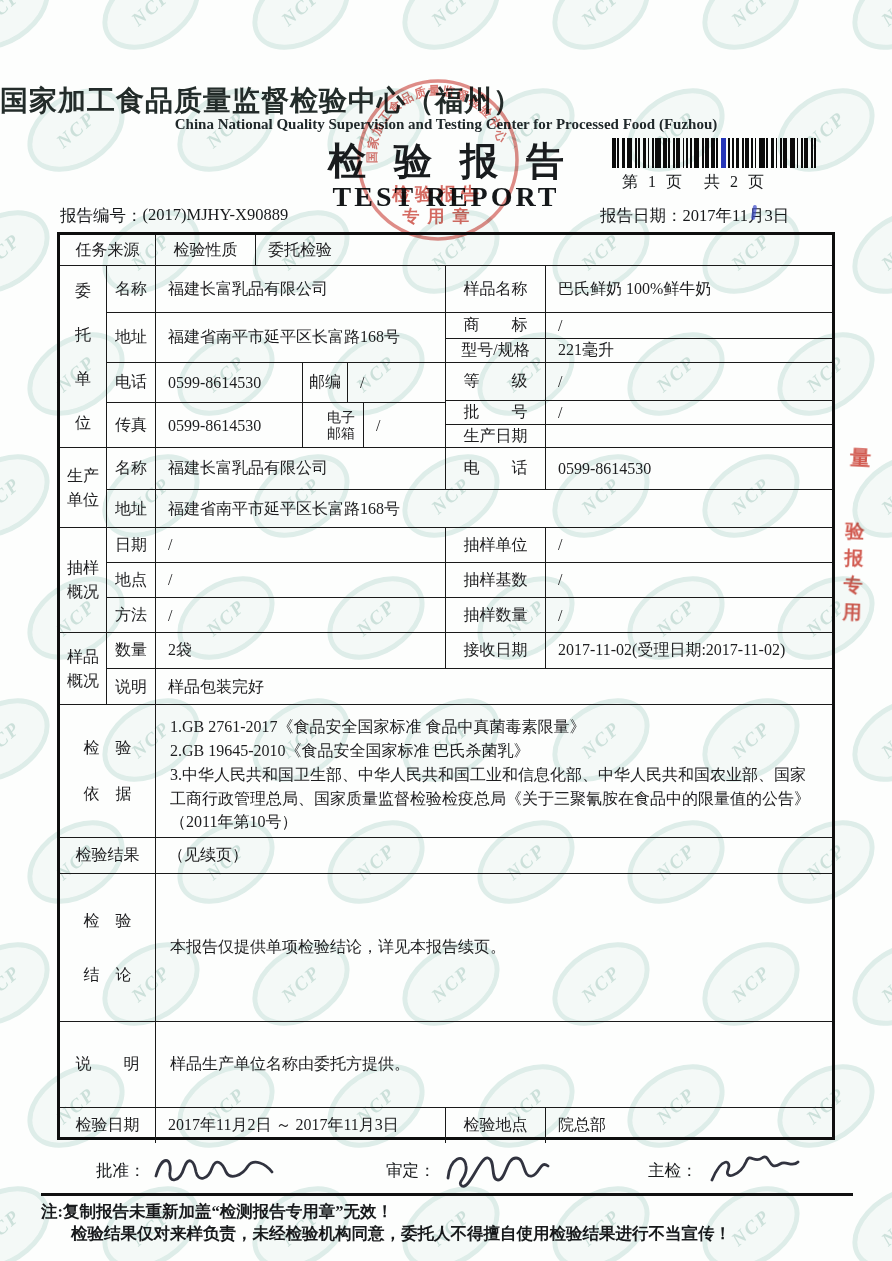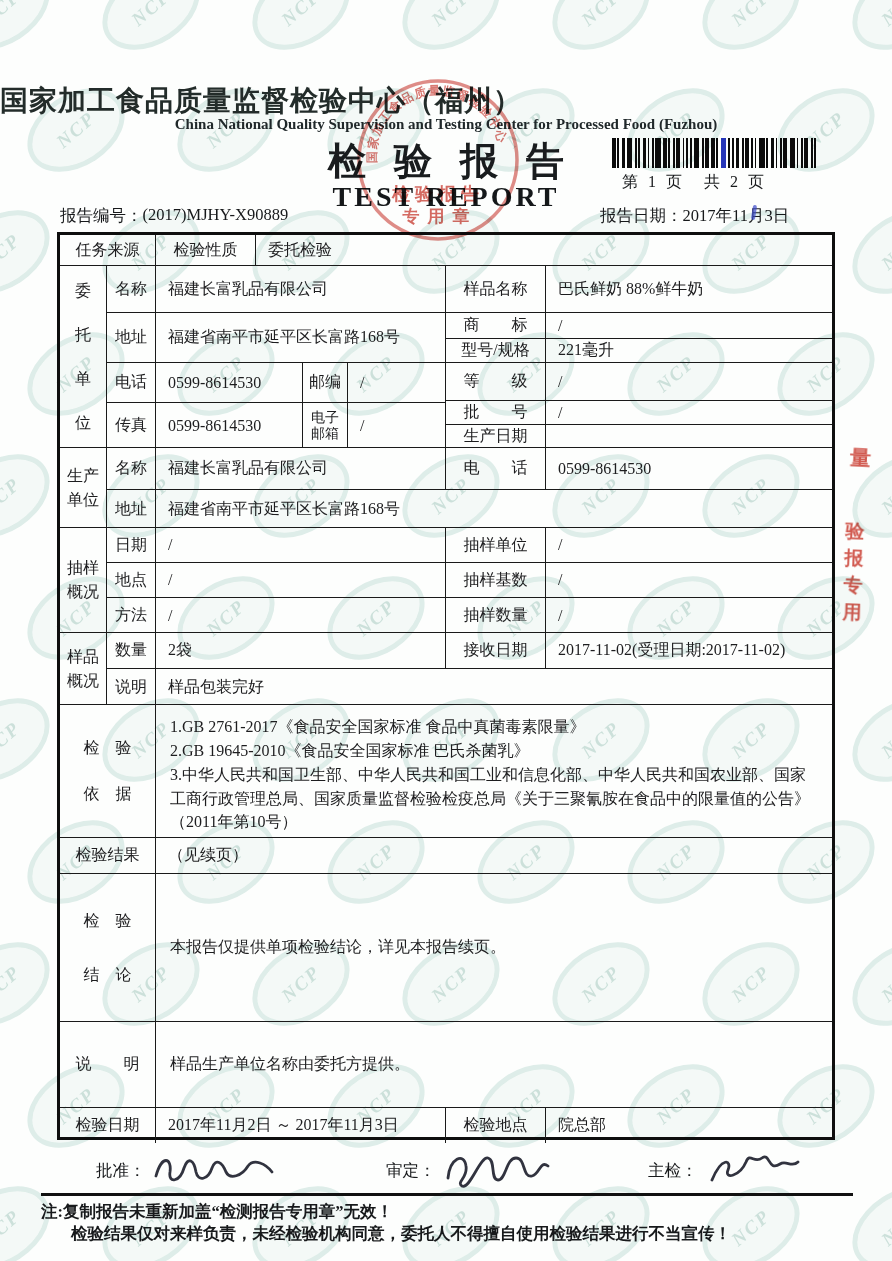--- a/index.html
+++ b/index.html
@@ -57,21 +57,21 @@
   .cRL{width:100px;flex:none;}
   .cFX{flex:1;}
   .cstack{display:flex;flex-direction:column;box-sizing:border-box;}
   .srow{display:flex;border-bottom:1.6px solid #1a1a1a;box-sizing:border-box;flex:none;}
   .srow.nb{border-bottom:none;}
   .pre{white-space:pre-line;text-align:center;}
   .g4{line-height:44px;}
   .g2{line-height:24px;}
   .g2w{line-height:46px;}
   .g2c{line-height:54px;}
-  .sm{font-size:14px;line-height:16px;}
+  .sm{font-size:14px;line-height:16px;margin-left:16px;}
   .w147{width:147px;flex:none;}
   .w45{width:45px;flex:none;}
   .basis-content{padding:10px 16px 0 14px;line-height:1.45;box-sizing:border-box;}
   .basis-content div{margin-bottom:1px;}
   
   .sig-row{top:1146px;left:0;width:100%;height:52px;}
   .sig-group{position:absolute;display:flex;align-items:flex-start;}
   .sig-label{font-size:16.5px;padding-top:14px;color:#17191b;}
   .sig-svg{margin-left:4px;}
   .sig-svg path{stroke:#20222f;stroke-width:2.8;fill:none;stroke-linecap:round;stroke-linejoin:round;opacity:.92;}
@@ -451,21 +451,21 @@
           <div class="cell cB">传真</div>
           <div class="cell w147 val">0599-8614530</div>
           <div class="cell w45 pre sm">电子
 邮箱</div>
           <div class="cell cFX val nr">/</div>
         </div>
       </div>
       <div class="cstack cFX">
         <div class="srow" style="height:47px">
           <div class="cell cRL">样品名称</div>
-          <div class="cell cFX val nr">巴氏鲜奶 88%鲜牛奶</div>
+          <div class="cell cFX val nr">巴氏鲜奶 100%鲜牛奶</div>
         </div>
         <div class="srow" style="height:26px">
           <div class="cell cRL">商　　标</div>
           <div class="cell cFX val nr">/</div>
         </div>
         <div class="srow" style="height:24px">
           <div class="cell cRL">型号/规格</div>
           <div class="cell cFX val nr">221毫升</div>
         </div>
         <div class="srow" style="height:38px">

